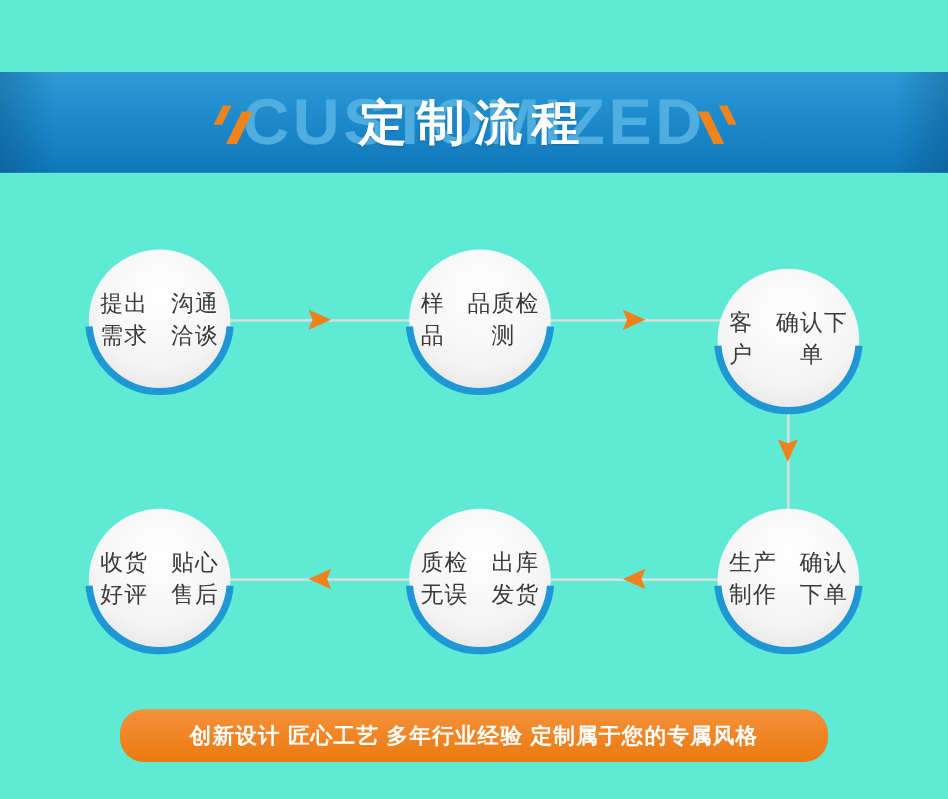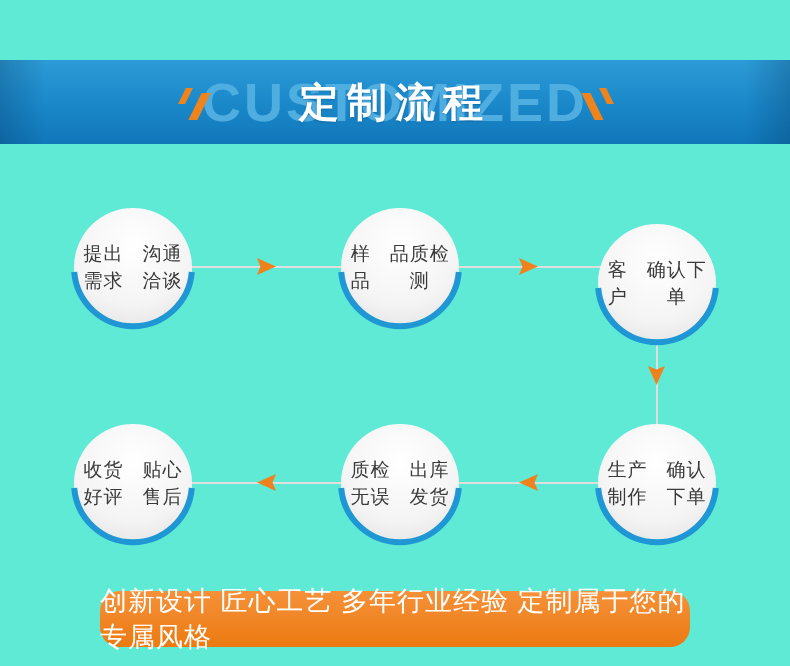--- a/index.html
+++ b/index.html
@@ -66,24 +66,24 @@
   }
   .n1 { left:74px;  top:208px; }
   .n2 { left:341px; top:208px; }
   .n3 { left:598px; top:224px; }
   .n4 { left:598px; top:424px; }
   .n5 { left:341px; top:424px; }
   .n6 { left:74px;  top:424px; }
 
   
   .footer-pill {
-    position:absolute; left:100px; top:591px; width:590px; height:56px;
+    position:absolute; left:100px; top:591px; width:590px; height:44px;
     background:linear-gradient(180deg,#f5913a,#ec7a10); border-radius:20px;
     display:flex; align-items:center; justify-content:center;
-    color:#ffffff; font-size:27px; font-weight:normal; letter-spacing:1px; z-index:2;
+    color:#ffffff; font-size:18px; font-weight:bold; letter-spacing:1px; z-index:2;
   }
 </style>
 </head>
 <body>
 
 <svg width="0" height="0" style="position:absolute" aria-hidden="true">
   <defs>
     <radialGradient id="nodeGrad" cx="50%" cy="32%" r="78%">
       <stop offset="0%" stop-color="#ffffff"></stop>
       <stop offset="65%" stop-color="#f4f4f4"></stop>

